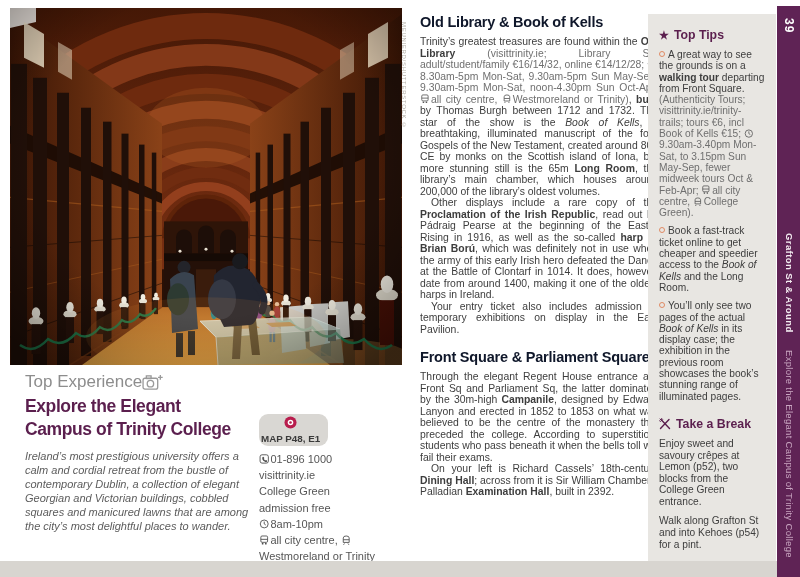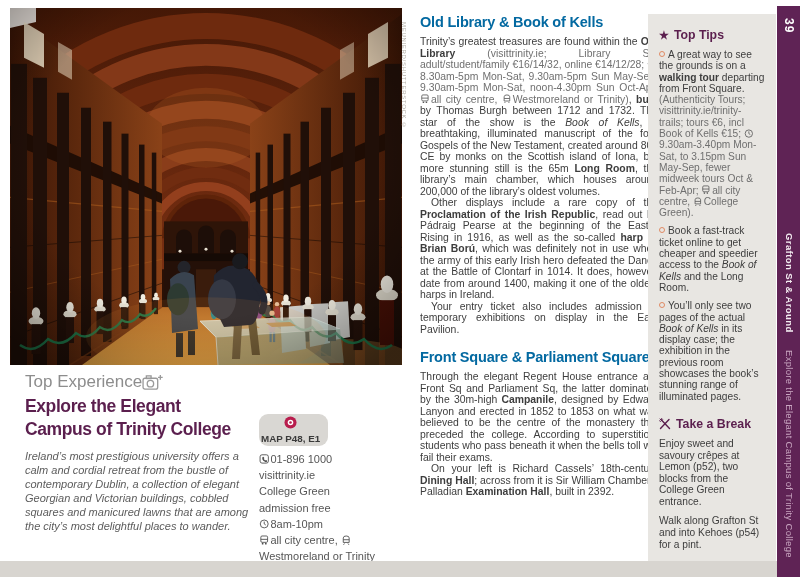--- a/index.html
+++ b/index.html
@@ -33,21 +33,21 @@
     display:inline-flex;align-items:center;gap:4px;background:#d9d7d3;border-radius:9px;
     padding:2px 8px 2px 2px;font-size:9.8px;font-weight:bold;color:#3a3a3a;margin-bottom:5px;flex-direction:column;
   }
   .badge-ic svg{display:block;width:13px;height:13px;}
   .info-line{font-size:11px;line-height:16.2px;color:#555;}
   .infobox .icw{color:#4f4f4f;}
   
   .article{position:absolute;left:420px;top:14px;width:238px;}
   .h1{
     margin:0 0 6px 0;font-size:14.5px;letter-spacing:-.2px;
-    color:#0369a1;font-weight:bold;
+    color:#0f172a;font-weight:bold;
   }
   .h2space{margin-top:14px;}
   .body{margin:0;font-size:10.4px;line-height:11.5px;color:#3d3d3d;text-align:justify;}
   .body.indent{text-indent:11px;}
   .b{font-weight:bold;}
   .i{font-style:italic;}
   .gray{color:#6f6f6f;}
   .icw{display:inline-block;width:.95em;height:.9em;vertical-align:-.08em;margin-right:1px;color:#5a5a5a;}
   .icw svg{display:block;width:100%;height:100%;}
   

